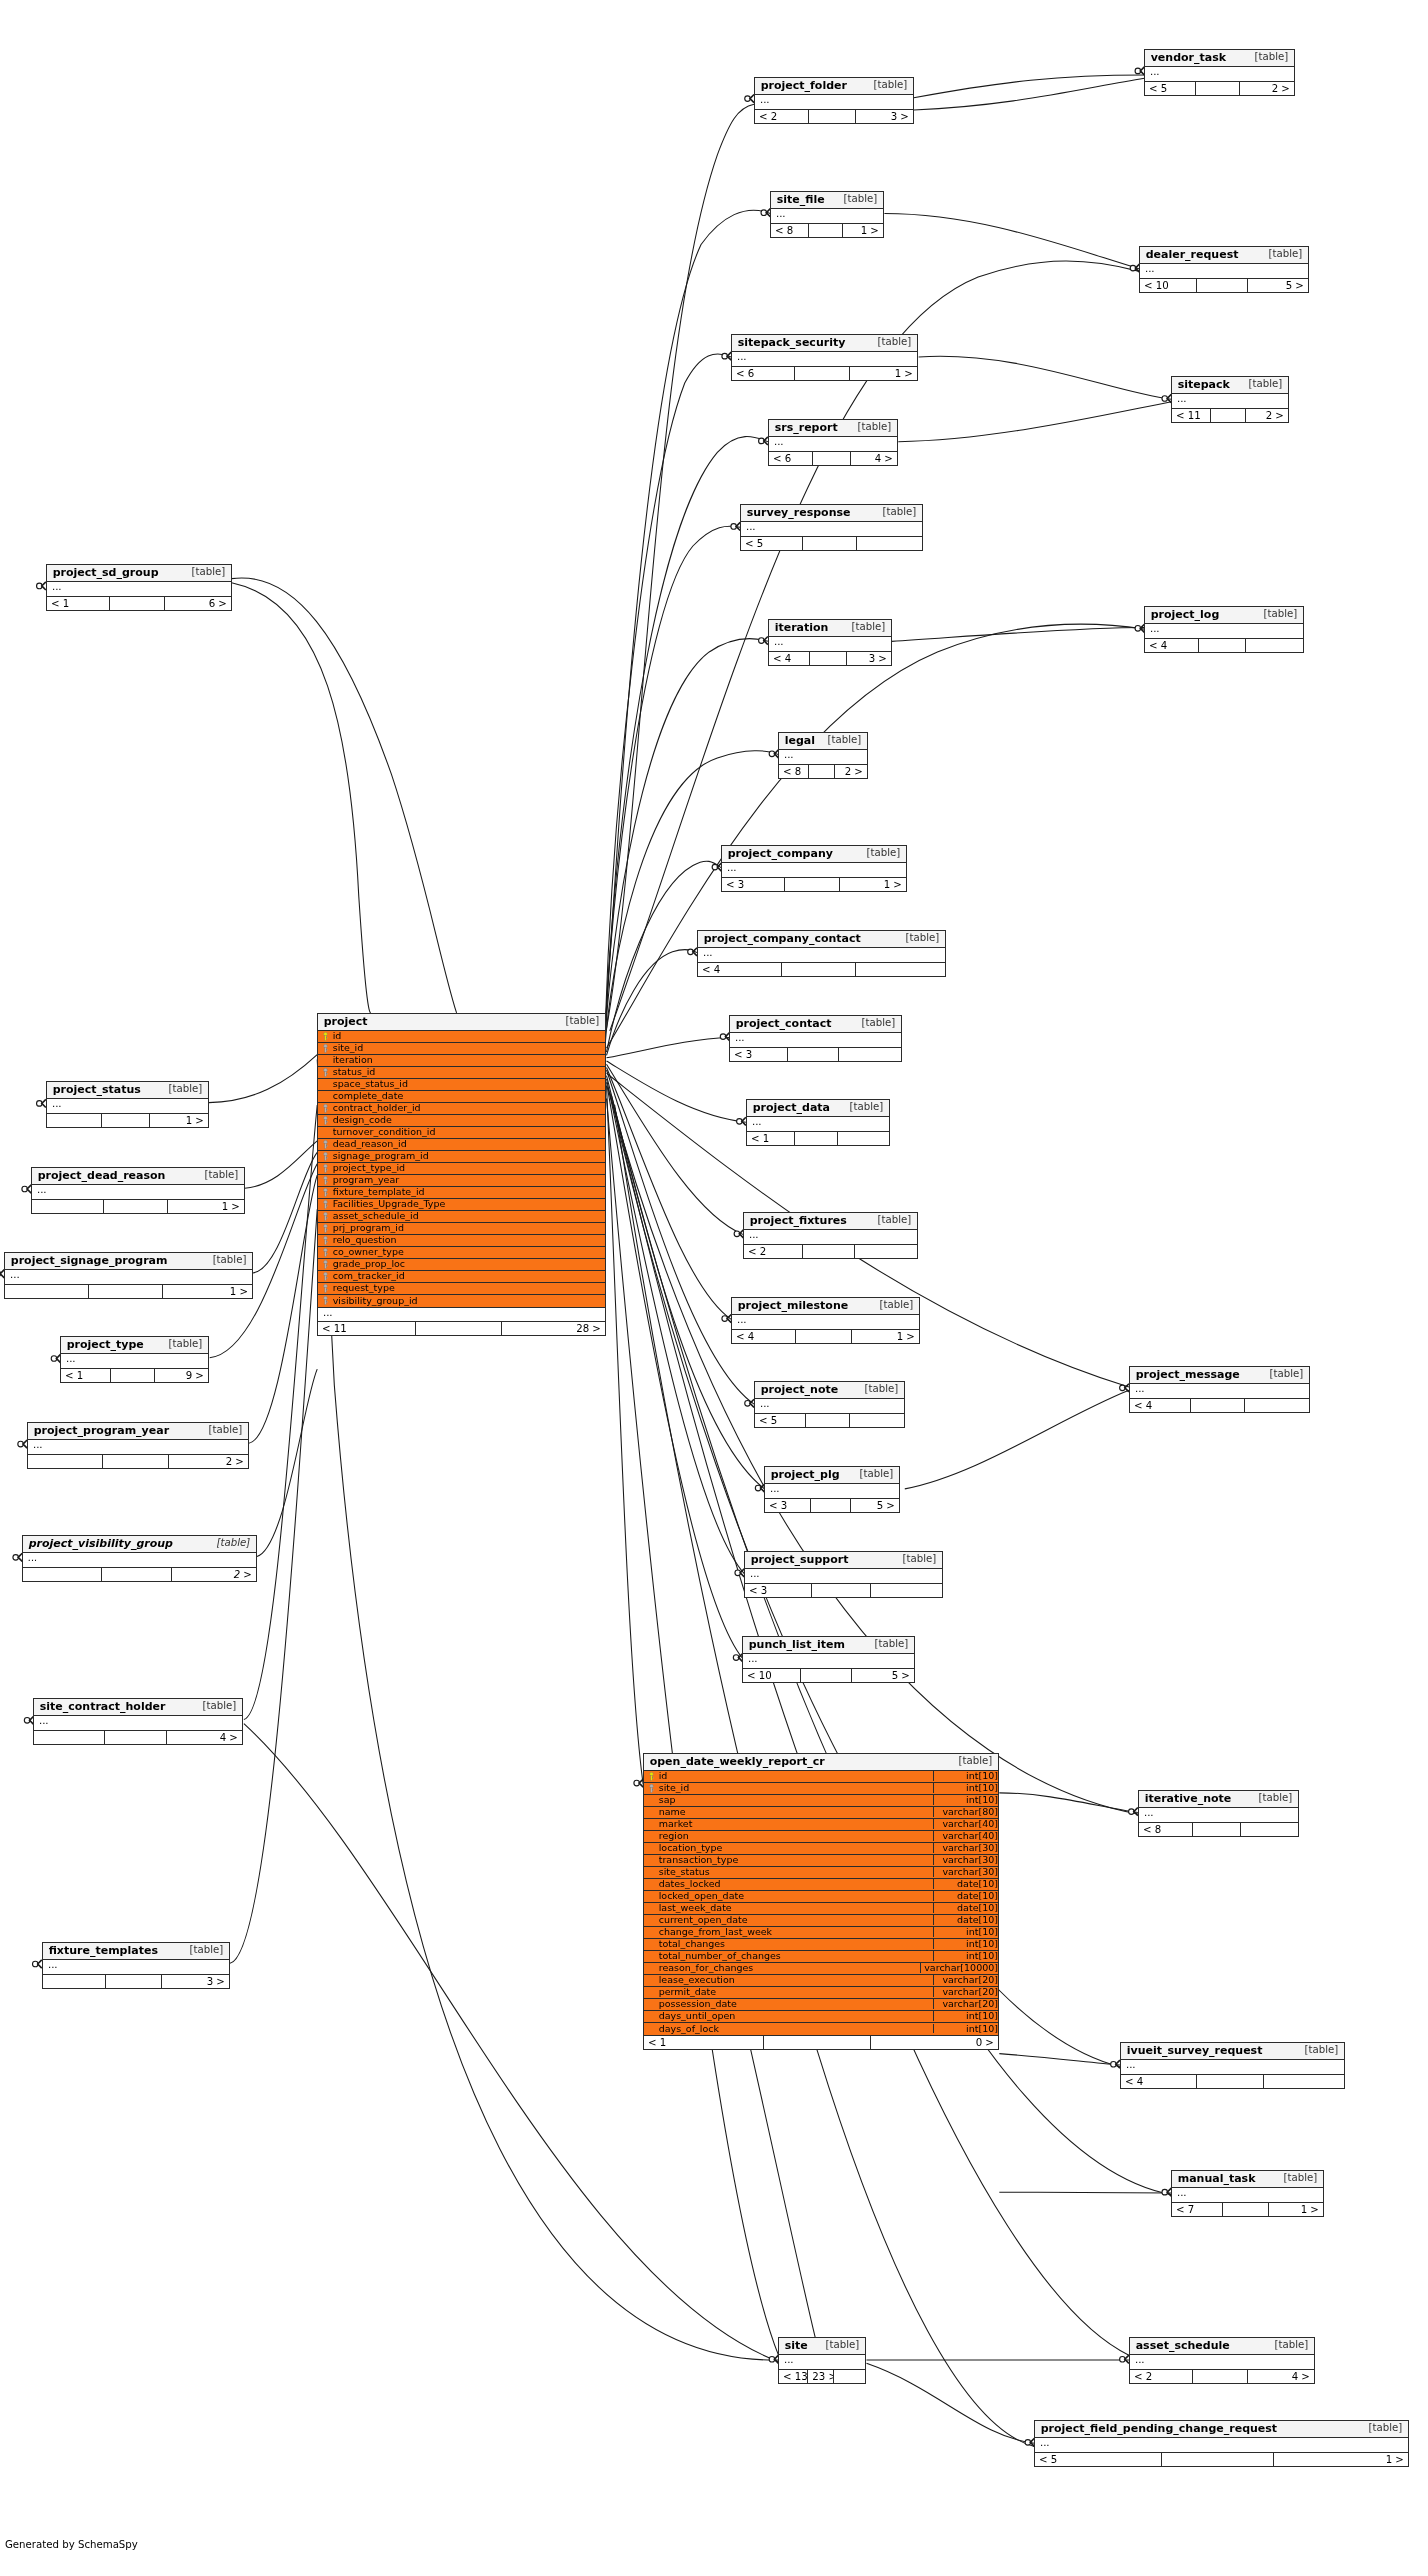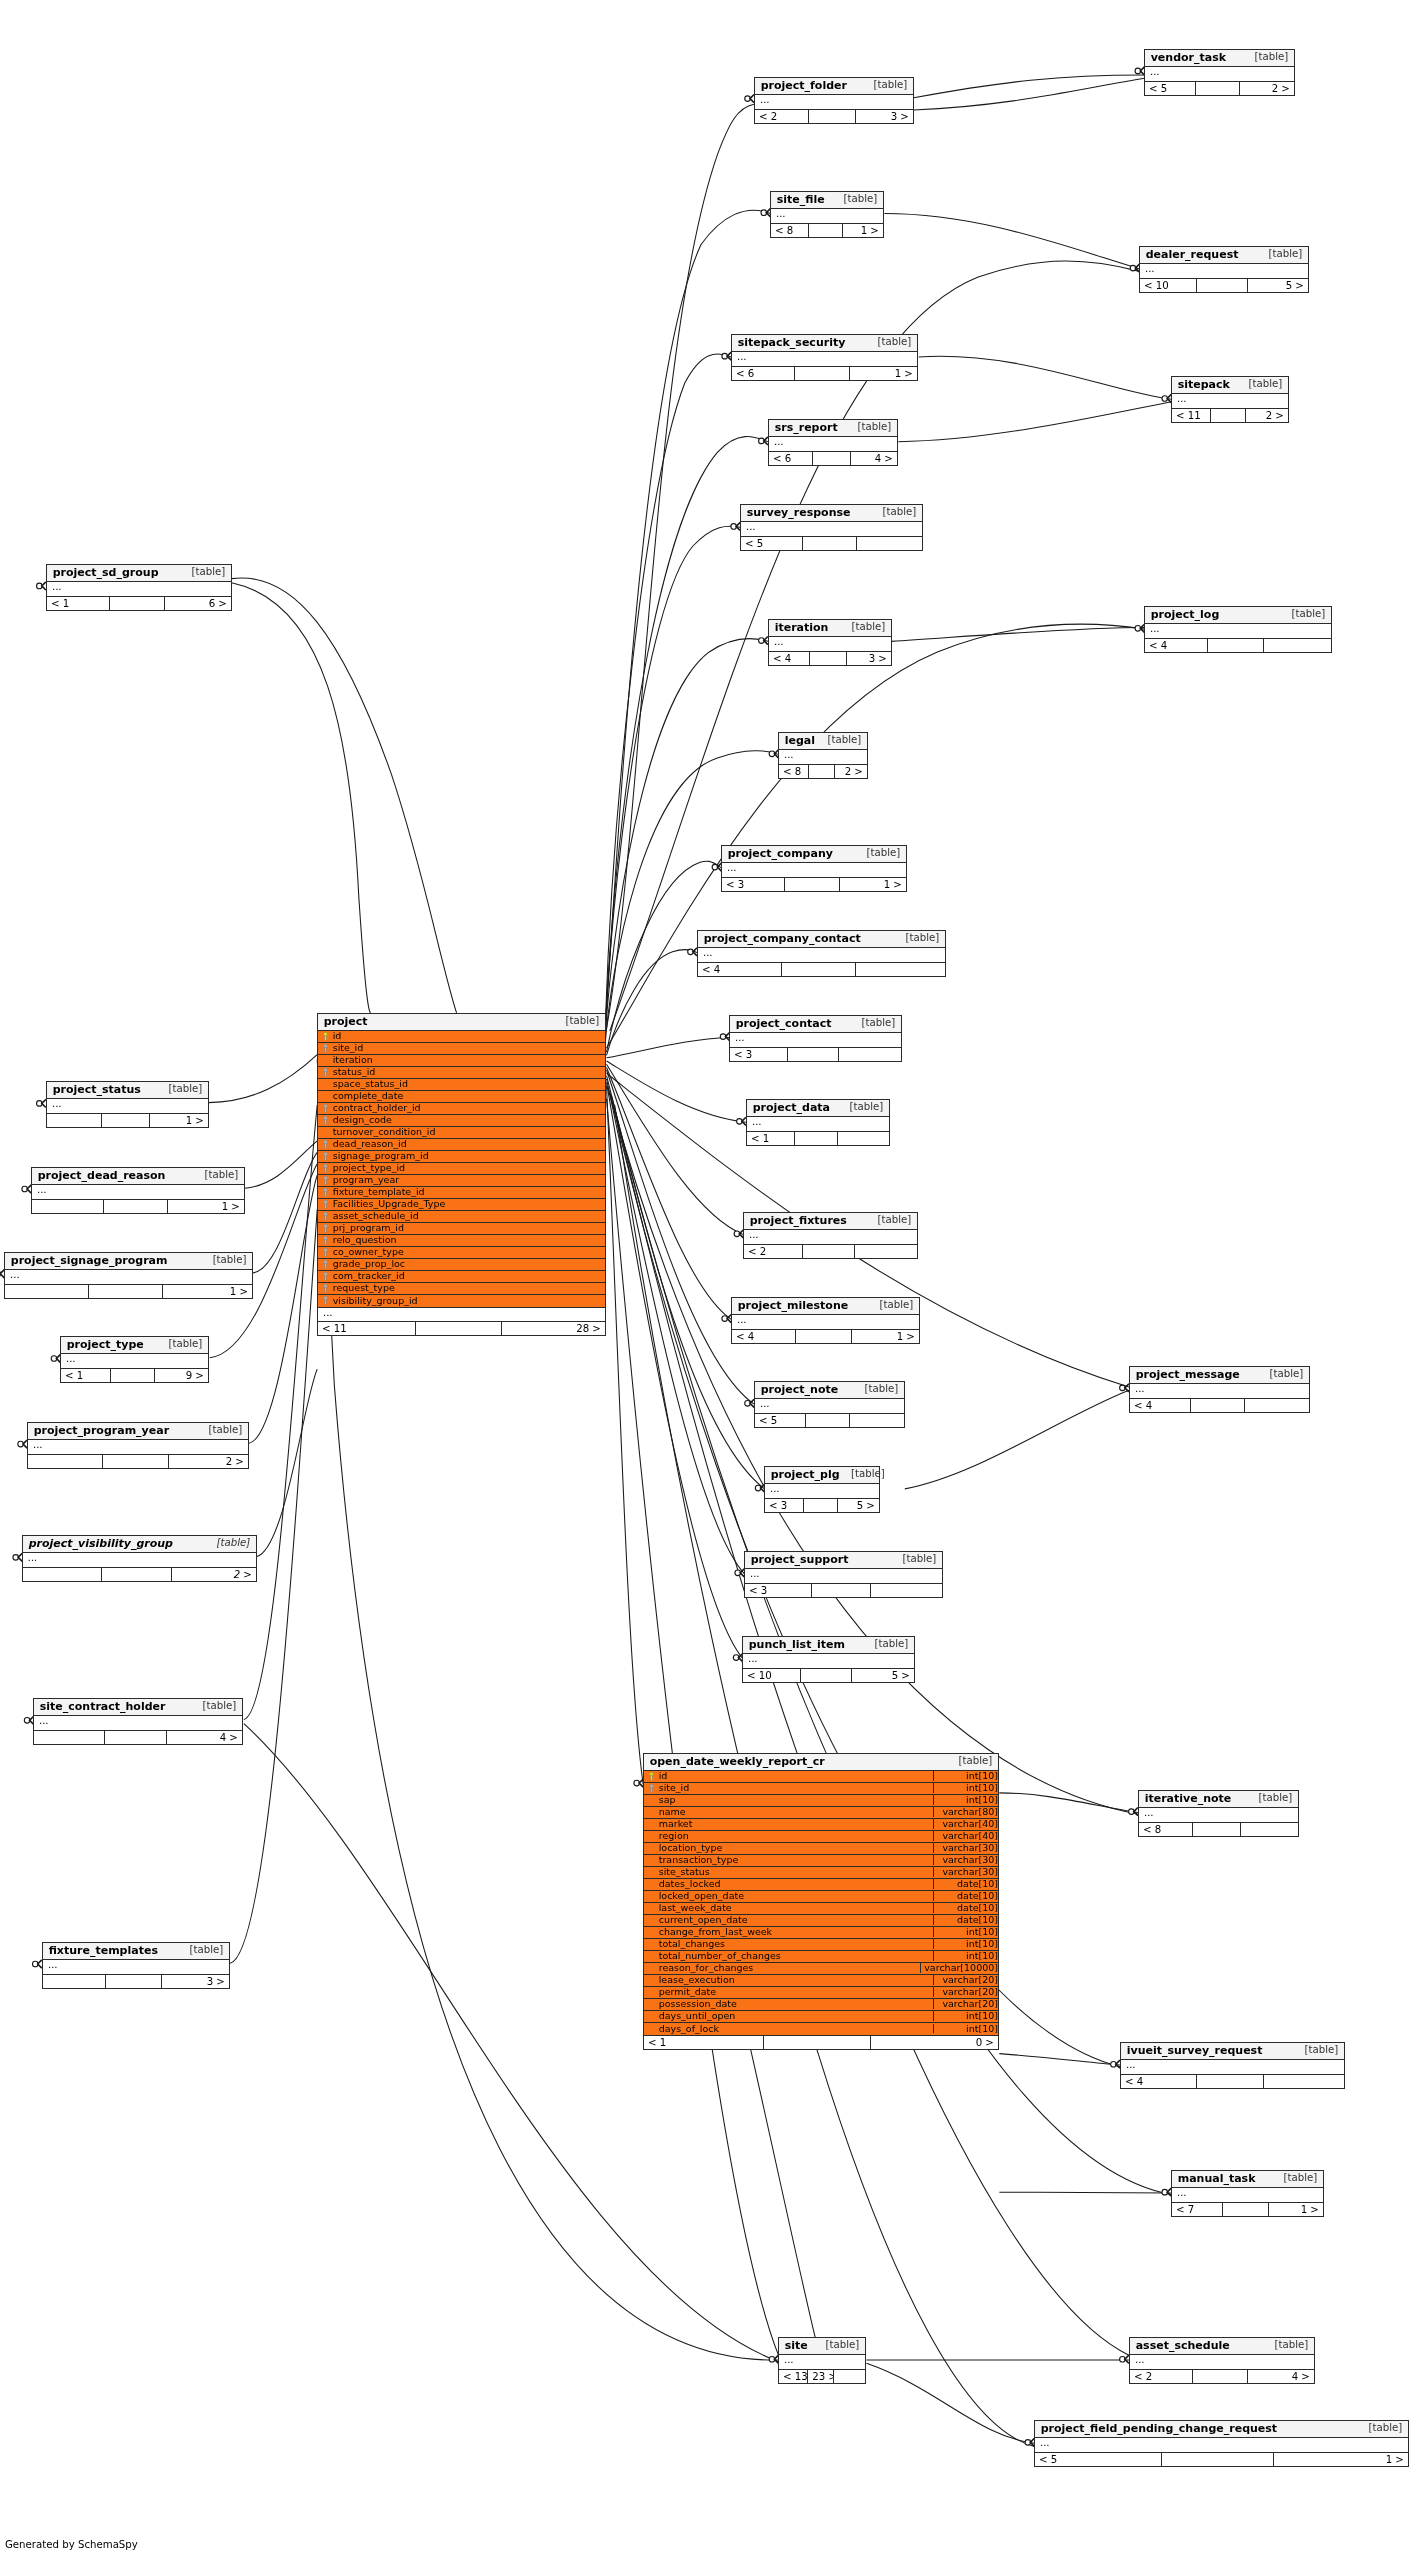--- a/index.html
+++ b/index.html
@@ -374,21 +374,21 @@
           <span class="tname">project_sd_group</span>
           <span class="ttype">[table]</span>
         </div>
         <div class="ellipsis">...</div>
         <div class="foot">
           <div class="fl">&lt; 1</div>
           <div class="fm"></div>
           <div class="fr">6 &gt;</div>
         </div>
       </div>
-      <div class="tbl compact" style="left: 1144px; top: 606px; width: 188px;">
+      <div class="tbl compact" style="left: 1144px; top: 606px; width: 160px;">
         <div class="hdr">
           <span class="tname">project_log</span>
           <span class="ttype">[table]</span>
         </div>
         <div class="ellipsis">...</div>
         <div class="foot">
           <div class="fl">&lt; 4</div>
           <div class="fm"></div>
           <div class="fr"></div>
         </div>
@@ -494,21 +494,21 @@
           <span class="tname">project_note</span>
           <span class="ttype">[table]</span>
         </div>
         <div class="ellipsis">...</div>
         <div class="foot">
           <div class="fl">&lt; 5</div>
           <div class="fm"></div>
           <div class="fr"></div>
         </div>
       </div>
-      <div class="tbl compact" style="left: 764px; top: 1466px; width: 116px;">
+      <div class="tbl compact" style="left: 764px; top: 1466px; width: 136px;">
         <div class="hdr">
           <span class="tname">project_plg</span>
           <span class="ttype">[table]</span>
         </div>
         <div class="ellipsis">...</div>
         <div class="foot">
           <div class="fl">&lt; 3</div>
           <div class="fm"></div>
           <div class="fr">5 &gt;</div>
         </div>

